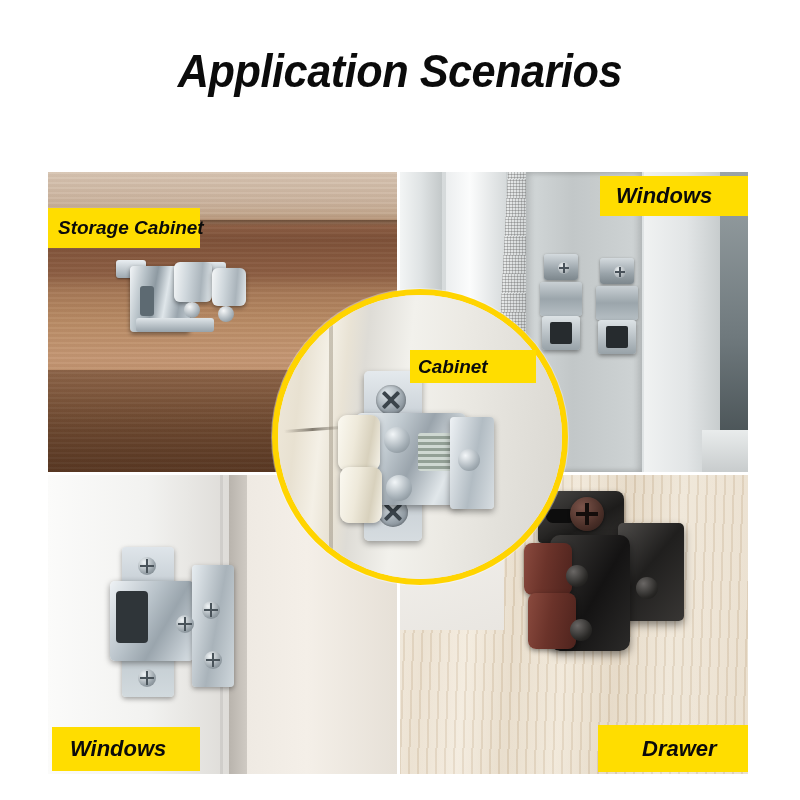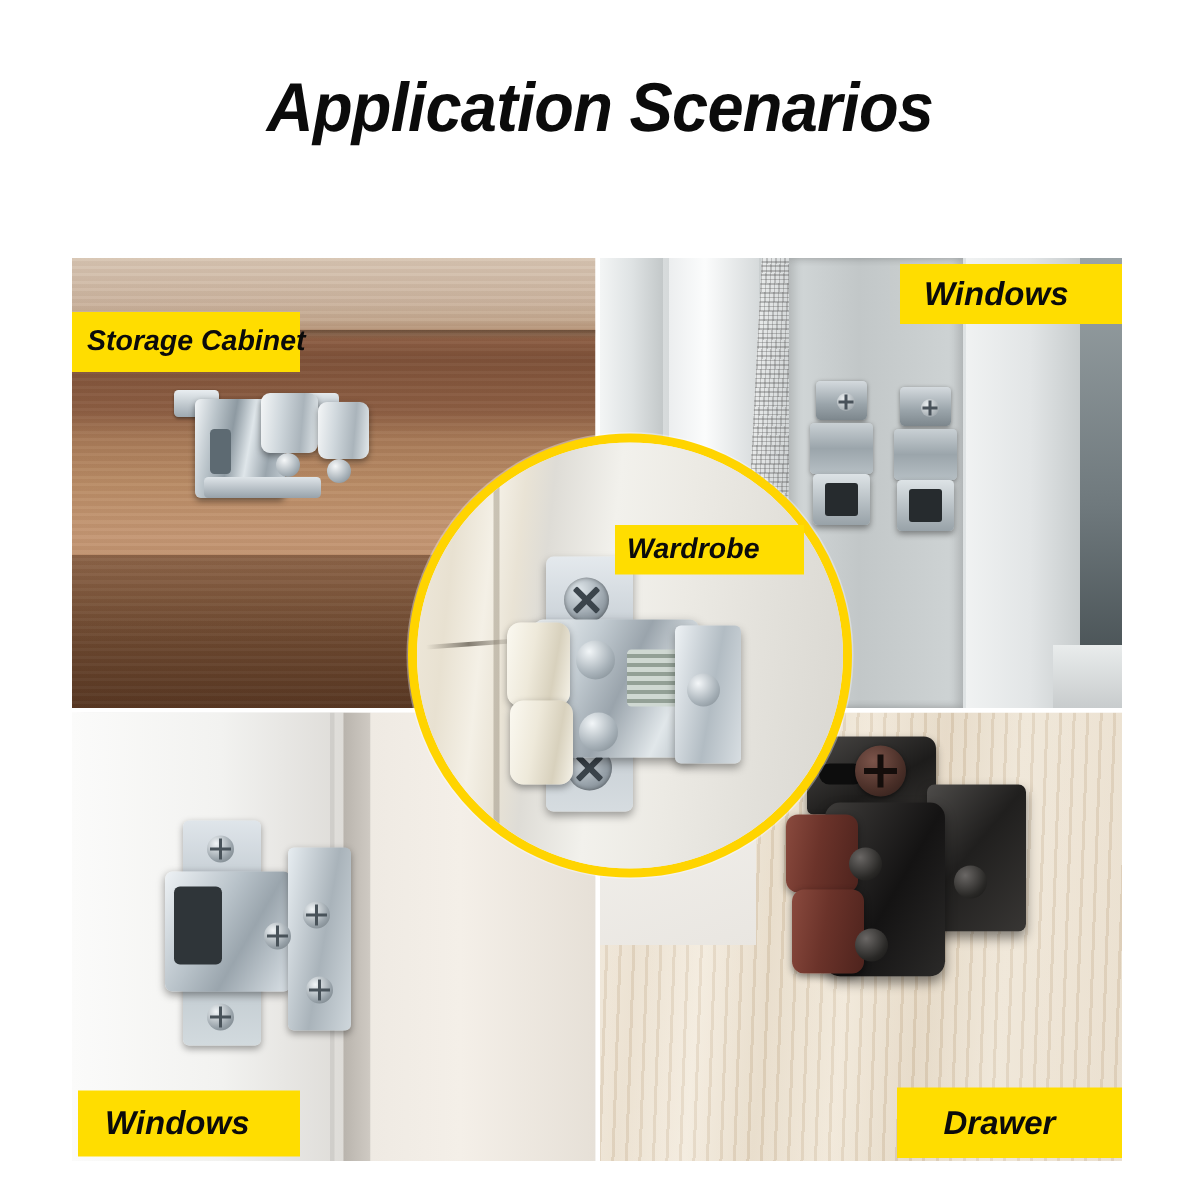--- a/index.html
+++ b/index.html
@@ -447,21 +447,21 @@
     left:410px; top:350px; width:126px; height:33px;
     font-size:19px; padding-left:8px;
     z-index:6;
   }
   #badge-balcony{
     left:52px; top:727px; width:148px; height:44px;
     font-size:22px; padding-left:18px;
   }
   #badge-drawer{
     left:598px; top:725px; width:150px; height:47px;
-    font-size:22px; padding-left:31px;
+    font-size:22px; padding-left:44px;
   }
 </style>
 </head>
 <body>
 
 <div id="header">
   <div id="page-title">Application Scenarios</div>
 </div>
 
 <div id="photo-grid">
@@ -568,20 +568,20 @@
   </div>
 </div>
 
 <div class="badge" id="badge-storage">
   <span>Storage Cabinet</span>
 </div>
 <div class="badge" id="badge-windows">
   <span>Windows</span>
 </div>
 <div class="badge" id="badge-wardrobe">
-  <span>Wardrobe</span>
+  <span>Cabinet</span>
 </div>
 <div class="badge" id="badge-balcony">
   <span>Windows</span>
 </div>
 <div class="badge" id="badge-drawer">
   <span>Drawer</span>
 </div>
 
 </body></html>

